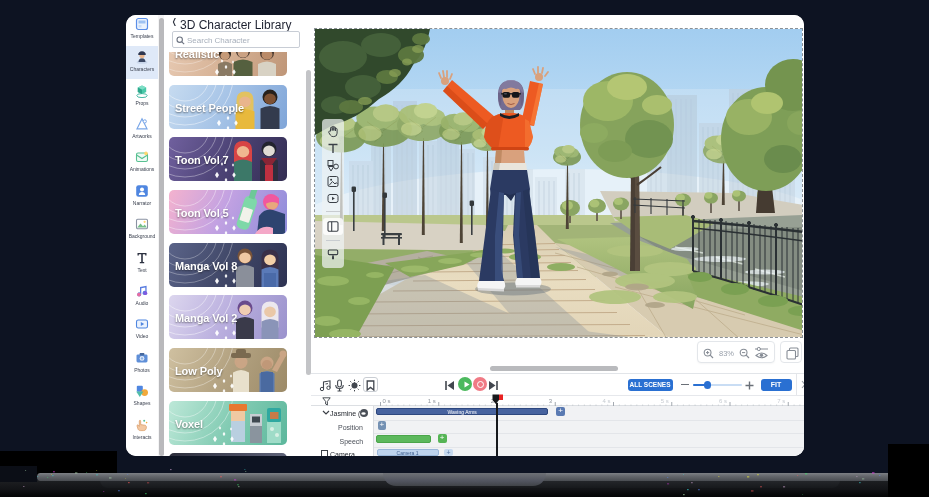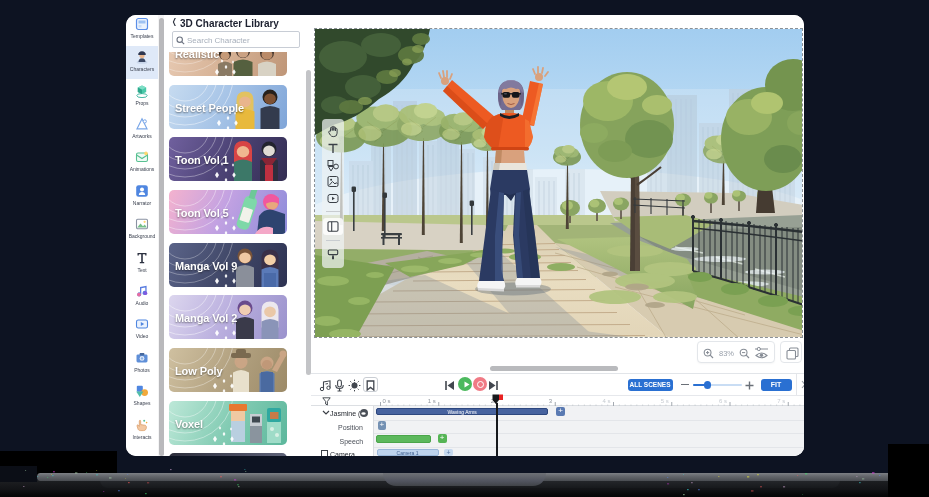--- a/index.html
+++ b/index.html
@@ -22,21 +22,21 @@
   
   #sidebar { left:0; top:0; width:32px; height:441px; background:#fff; }
   .sb-item { position:absolute; left:0; width:32px; height:33px; text-align:center; }
   .sb-item.sel { background:#dfe9f8; }
   .sb-ic { position:absolute; left:50%; top:4px; transform:translateX(-50%); width:14px; height:14px; }
   .sb-lb { position:absolute; left:0; right:0; top:20px; font-size:5px; color:#3c4250; }
   #sb-scroll { left:32px; top:0; width:6px; height:441px; background:#f4f4f5; }
   #sb-thumb { left:33px; top:3px; width:4.5px; height:438px; background:#b9b9bc; border-radius:3px; }
   
   #panel { left:38px; top:0; width:147px; height:441px; background:#fff; }
-  #p-head { position:absolute; left:16px; top:2.5px; width:140px; height:12px; font-size:10px; font-weight:bold; color:#1d2130; }
+  #p-head { position:absolute; left:16px; top:2.5px; width:140px; height:12px; font-size:12px; font-weight:normal; color:#1d2130; }
   #p-back { position:absolute; left:7px; top:2px; font-size:8px; color:#2a2f3c; transform:scaleX(0.7); }
   #p-search { position:absolute; left:8px; top:16px; width:128px; height:17px; border:1px solid #c8cdd5; border-radius:2px; background:#fff; }
   #p-search span { position:absolute; left:14px; top:4px; font-size:8px; color:#a7afbb; }
   #p-cards { position:absolute; left:0px; top:37px; width:147px; height:404px; overflow:hidden; }
   .card { position:absolute; left:5px; width:118px; height:44px; border-radius:5px; overflow:hidden; }
   .card svg { position:absolute; left:0; top:0; }
   .ct { position:absolute; left:6px; font-size:11px; font-weight:bold; color:#fff;
         text-shadow:0 1px 2px rgba(0,0,0,.5); letter-spacing:-0.1px; white-space:nowrap; }
   #pn-scroll { left:179px; top:0px; width:6px; height:441px; background:#fff; }
   #pn-thumb { left:179.5px; top:55px; width:5px; height:305px; background:#c3c4c7; border-radius:3px; }
@@ -319,21 +319,21 @@
             <rect x="96" y="28" width="8" height="16" fill="#c03040"></rect>
             <g fill="rgba(255,255,255,0.95)">
               <path d="M48 34.8 L49.984 38 L48 41.2 L46.016 38 Z"></path>
               <path d="M57 30.8 L58.364 33 L57 35.2 L55.636 33 Z"></path>
               <path d="M57 40.8 L58.364 43 L57 45.2 L55.636 43 Z"></path>
               <path d="M65 35.2 L66.736 38 L65 40.8 L63.264 38 Z"></path>
               <path d="M53 25.2 L54.116 27 L53 28.8 L51.884 27 Z"></path>
               <path d="M64 26.3 L65.054 28 L64 29.7 L62.946 28 Z"></path>
             </g>
           </svg>
-          <span class="ct" style="top:17px">Toon Vol 1</span>
+          <span class="ct" style="top:17px">Toon Vol 7</span>
         </div>
         <div class="card" style="top:137.9px;background:linear-gradient(115deg,#f4b2ce,#c3a2e2 45%,#8d8cda)">
           <svg width="118" height="44" viewBox="0 0 118 44">
             <g fill="none" stroke="rgba(255,255,255,0.45)" stroke-width="0.9">
               <circle cx="16" cy="-8" r="24"></circle>
               <circle cx="16" cy="-8" r="32"></circle>
               <circle cx="16" cy="-8" r="40"></circle>
               <circle cx="16" cy="-8" r="48"></circle>
             </g>
             <g transform="rotate(18 78 24)">
@@ -375,21 +375,21 @@
             <rect x="95" y="30" width="12" height="14" fill="#4a6aa8"></rect>
             <g fill="rgba(255,255,255,0.95)">
               <path d="M48 34.8 L49.984 38 L48 41.2 L46.016 38 Z"></path>
               <path d="M57 30.8 L58.364 33 L57 35.2 L55.636 33 Z"></path>
               <path d="M57 40.8 L58.364 43 L57 45.2 L55.636 43 Z"></path>
               <path d="M65 35.2 L66.736 38 L65 40.8 L63.264 38 Z"></path>
               <path d="M53 25.2 L54.116 27 L53 28.8 L51.884 27 Z"></path>
               <path d="M64 26.3 L65.054 28 L64 29.7 L62.946 28 Z"></path>
             </g>
           </svg>
-          <span class="ct" style="top:17px">Manga Vol 9</span>
+          <span class="ct" style="top:17px">Manga Vol 8</span>
         </div>
         <div class="card" style="top:243.3px;background:linear-gradient(115deg,#dcd6ee,#b9aede 50%,#9a92cc)">
           <svg width="118" height="44" viewBox="0 0 118 44">
             <g fill="none" stroke="rgba(255,255,255,0.5)" stroke-width="0.9">
               <circle cx="16" cy="-8" r="24"></circle>
               <circle cx="16" cy="-8" r="32"></circle>
               <circle cx="16" cy="-8" r="40"></circle>
               <circle cx="16" cy="-8" r="48"></circle>
             </g>
             <path d="M67.0 44 L67.0 24.5 Q76 19.5 85.0 24.5 L85.0 44 Z" fill="#3a3a4a"></path>

